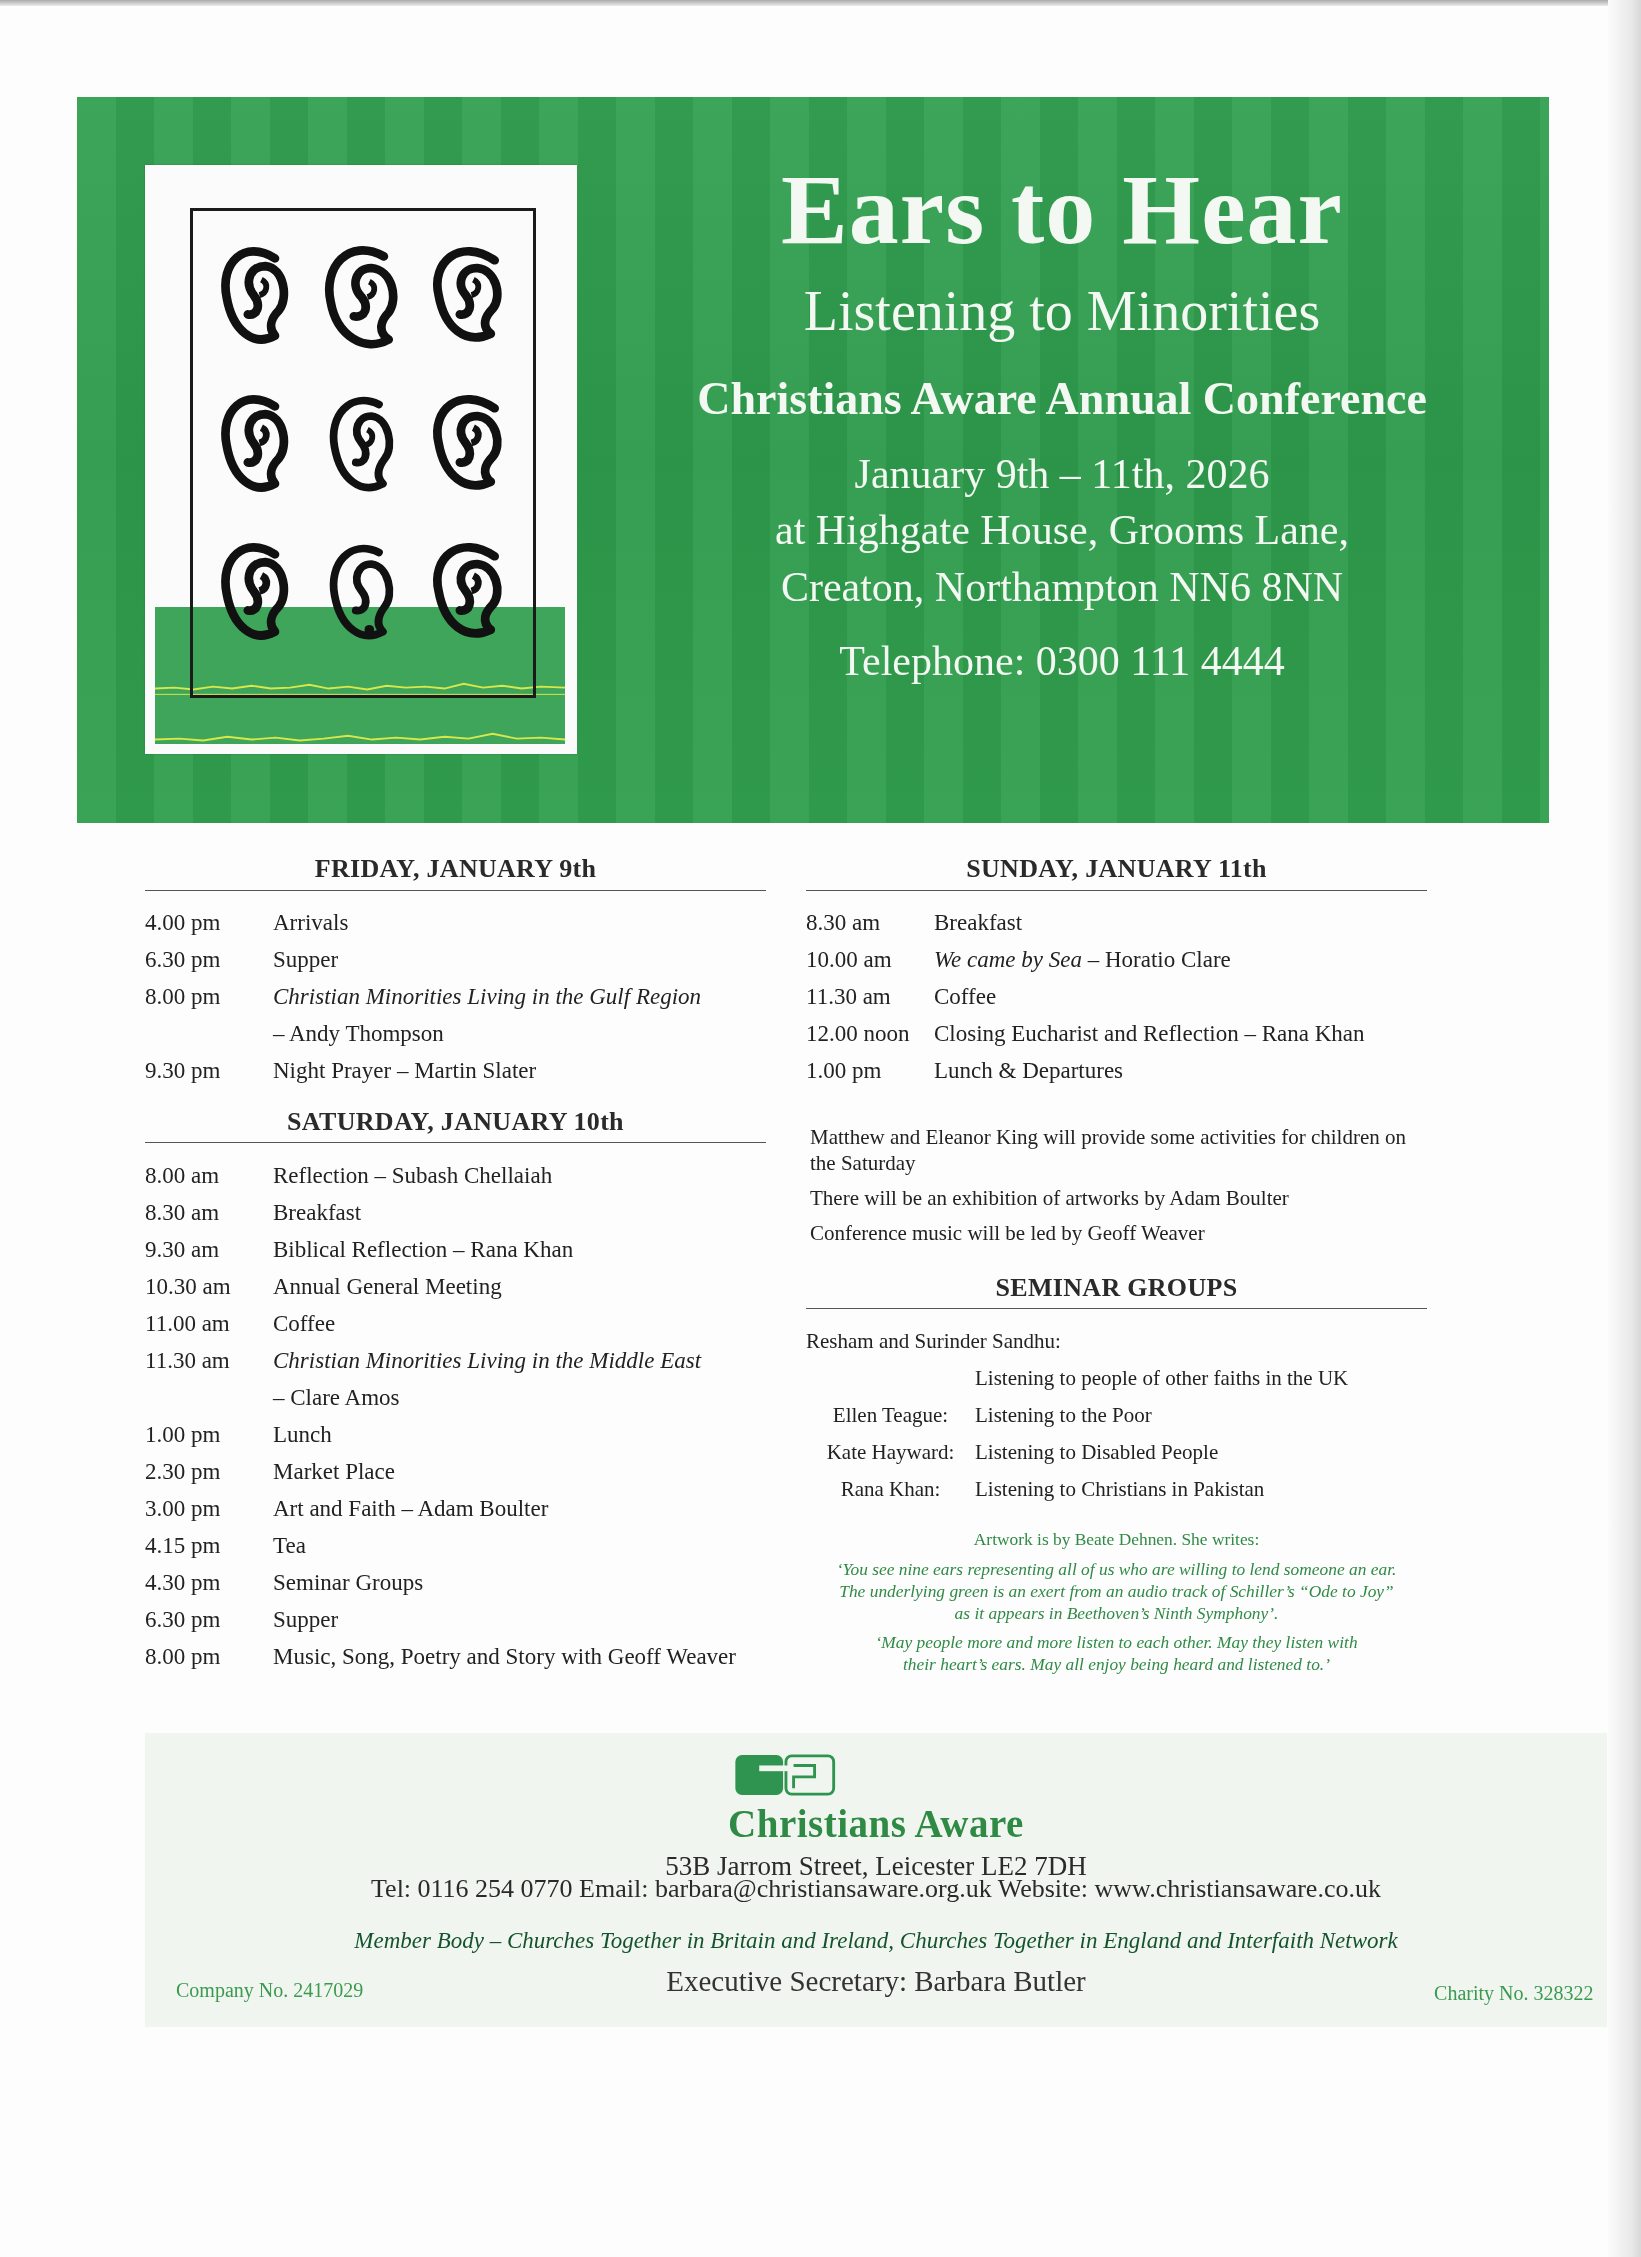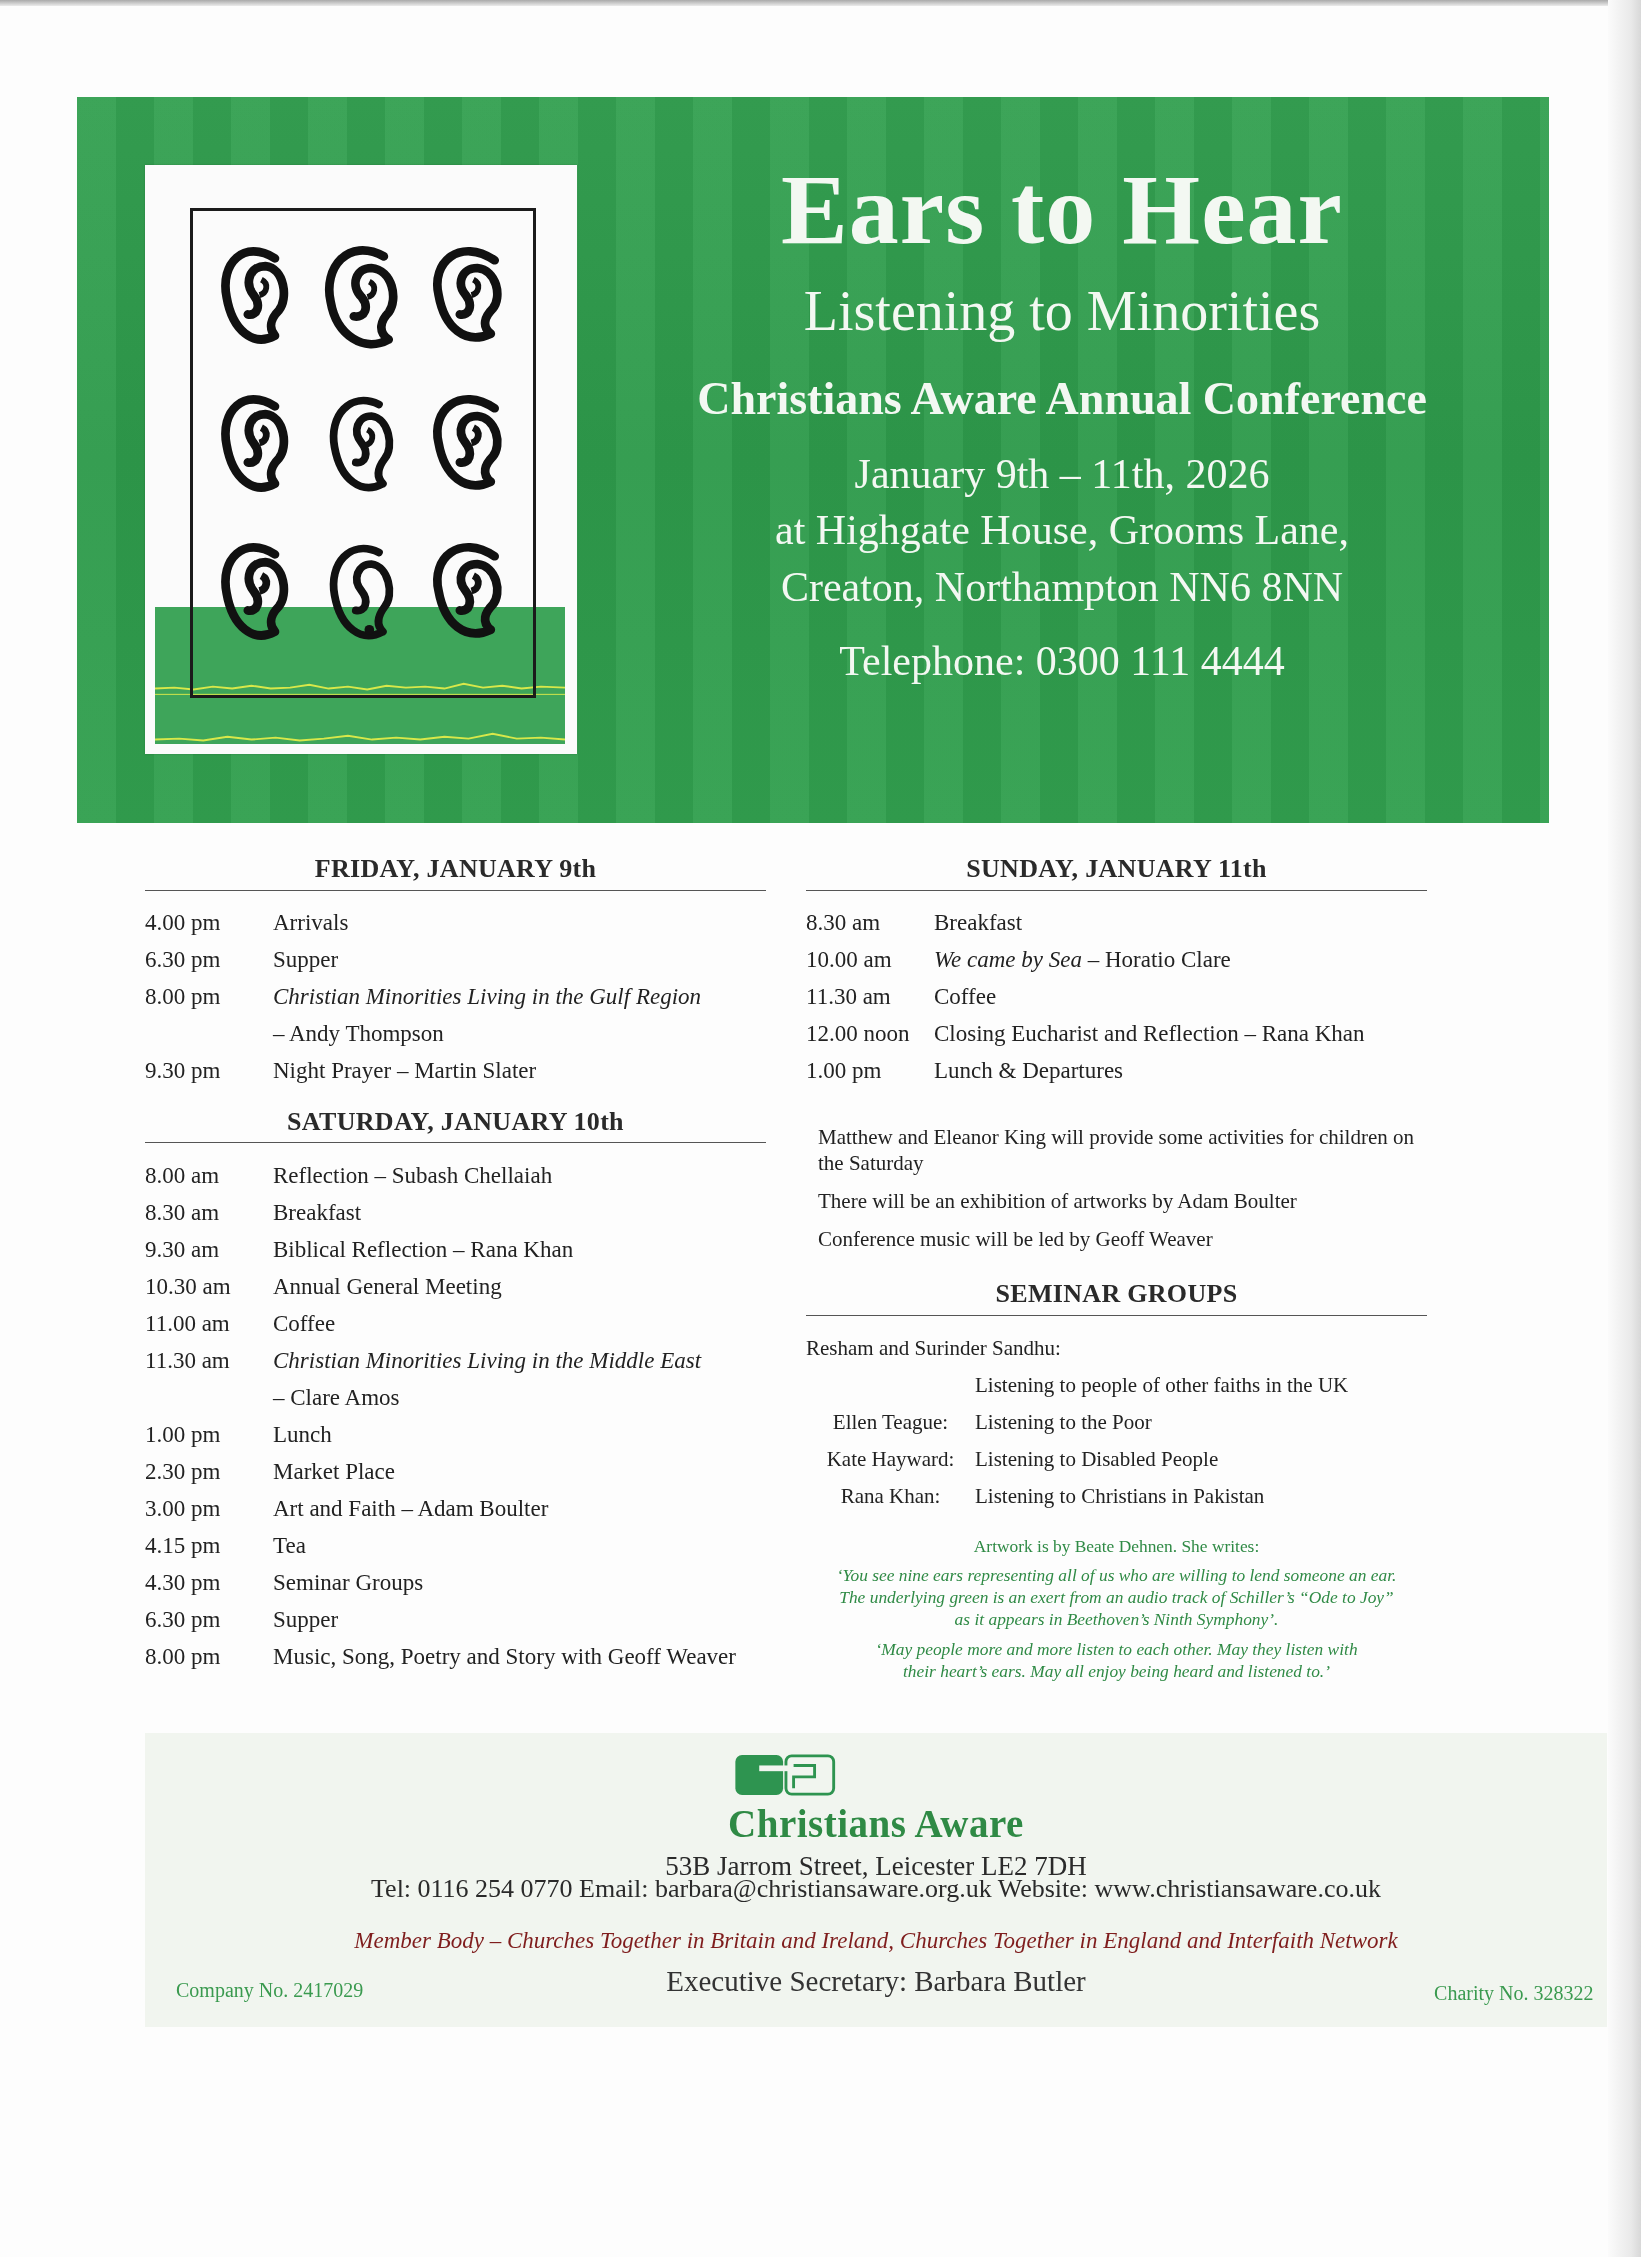--- a/index.html
+++ b/index.html
@@ -55,41 +55,41 @@
     text-align:center; font-size:26px; font-weight:700; letter-spacing:0.3px;
     padding-bottom:5.8px; border-bottom:1.9px solid #555; margin-bottom:13.5px; color:#2a2a2a;
   }
   .row { display:flex; font-size:23px; line-height:37px; }
   .row .t { width:128px; flex:none; }
   .col-right .row .t { width:128px; }
   .row .d i { font-style:italic; }
   .sat-head { margin-top:17.4px; }
 
   .notes { margin-top:35px; font-size:21px; line-height:35px; }
-  .notes p { margin:12px; line-height:26px; margin-bottom:8.7px; }
+  .notes p { margin:4px; line-height:26px; margin-bottom:8.7px; }
   .sem-head { margin-top:27px; }
   .sem-row { display:flex; font-size:21px; line-height:37px;text-align:center; }
   .sem-row .n { width:169px; flex:none; }
 
   .artwork-note { margin-top:21px; text-align:center; color:#2f8a45; }
   .artwork-note .by { font-size:17.4px; margin-bottom:7.7px; }
   .artwork-note .q { font-size:17.4px; font-style:italic; line-height:22px; }
   .artwork-note .q2 { margin-top:7.7px; }
 
   
   .footer {
     position:absolute; left:145px; top:1733px; width:1462px; height:294px;
     background:#f1f5ef;
     text-align:center;
   }
   .logo { position:absolute; left:589px; top:21px; width:102px; height:42px; }
   .f-org { position:absolute; left:0; width:100%; top:68px; font-size:39px; color:#2f8a45; font-weight:700; letter-spacing:0.5px;}
   .f-addr { position:absolute; left:0; width:100%; top:118px; font-size:27px; color:#2a2a2a; }
   .f-contact { position:absolute; left:0; width:100%; top:141px; font-size:26px; color:#2a2a2a; }
-  .f-member { position:absolute; left:0; width:100%; top:195px; font-size:23px; font-style:italic; color:#7f1d1d; }
+  .f-member { position:absolute; left:0; width:100%; top:195px; font-size:23px; font-style:italic; color:#14532d; }
   .f-exec { position:absolute; left:0; width:100%; top:232px; font-size:29px; color:#333; }
   .f-company { position:absolute; left:31px; top:246px; font-size:20px; color:#3a9a4f; }
   .f-charity { position:absolute; right:13.5px; top:249px; font-size:20px; color:#3a9a4f; }
 </style>
 </head>
 <body>
 
 <div class="scan-top"></div>
 <div class="scan-right"></div>
 

